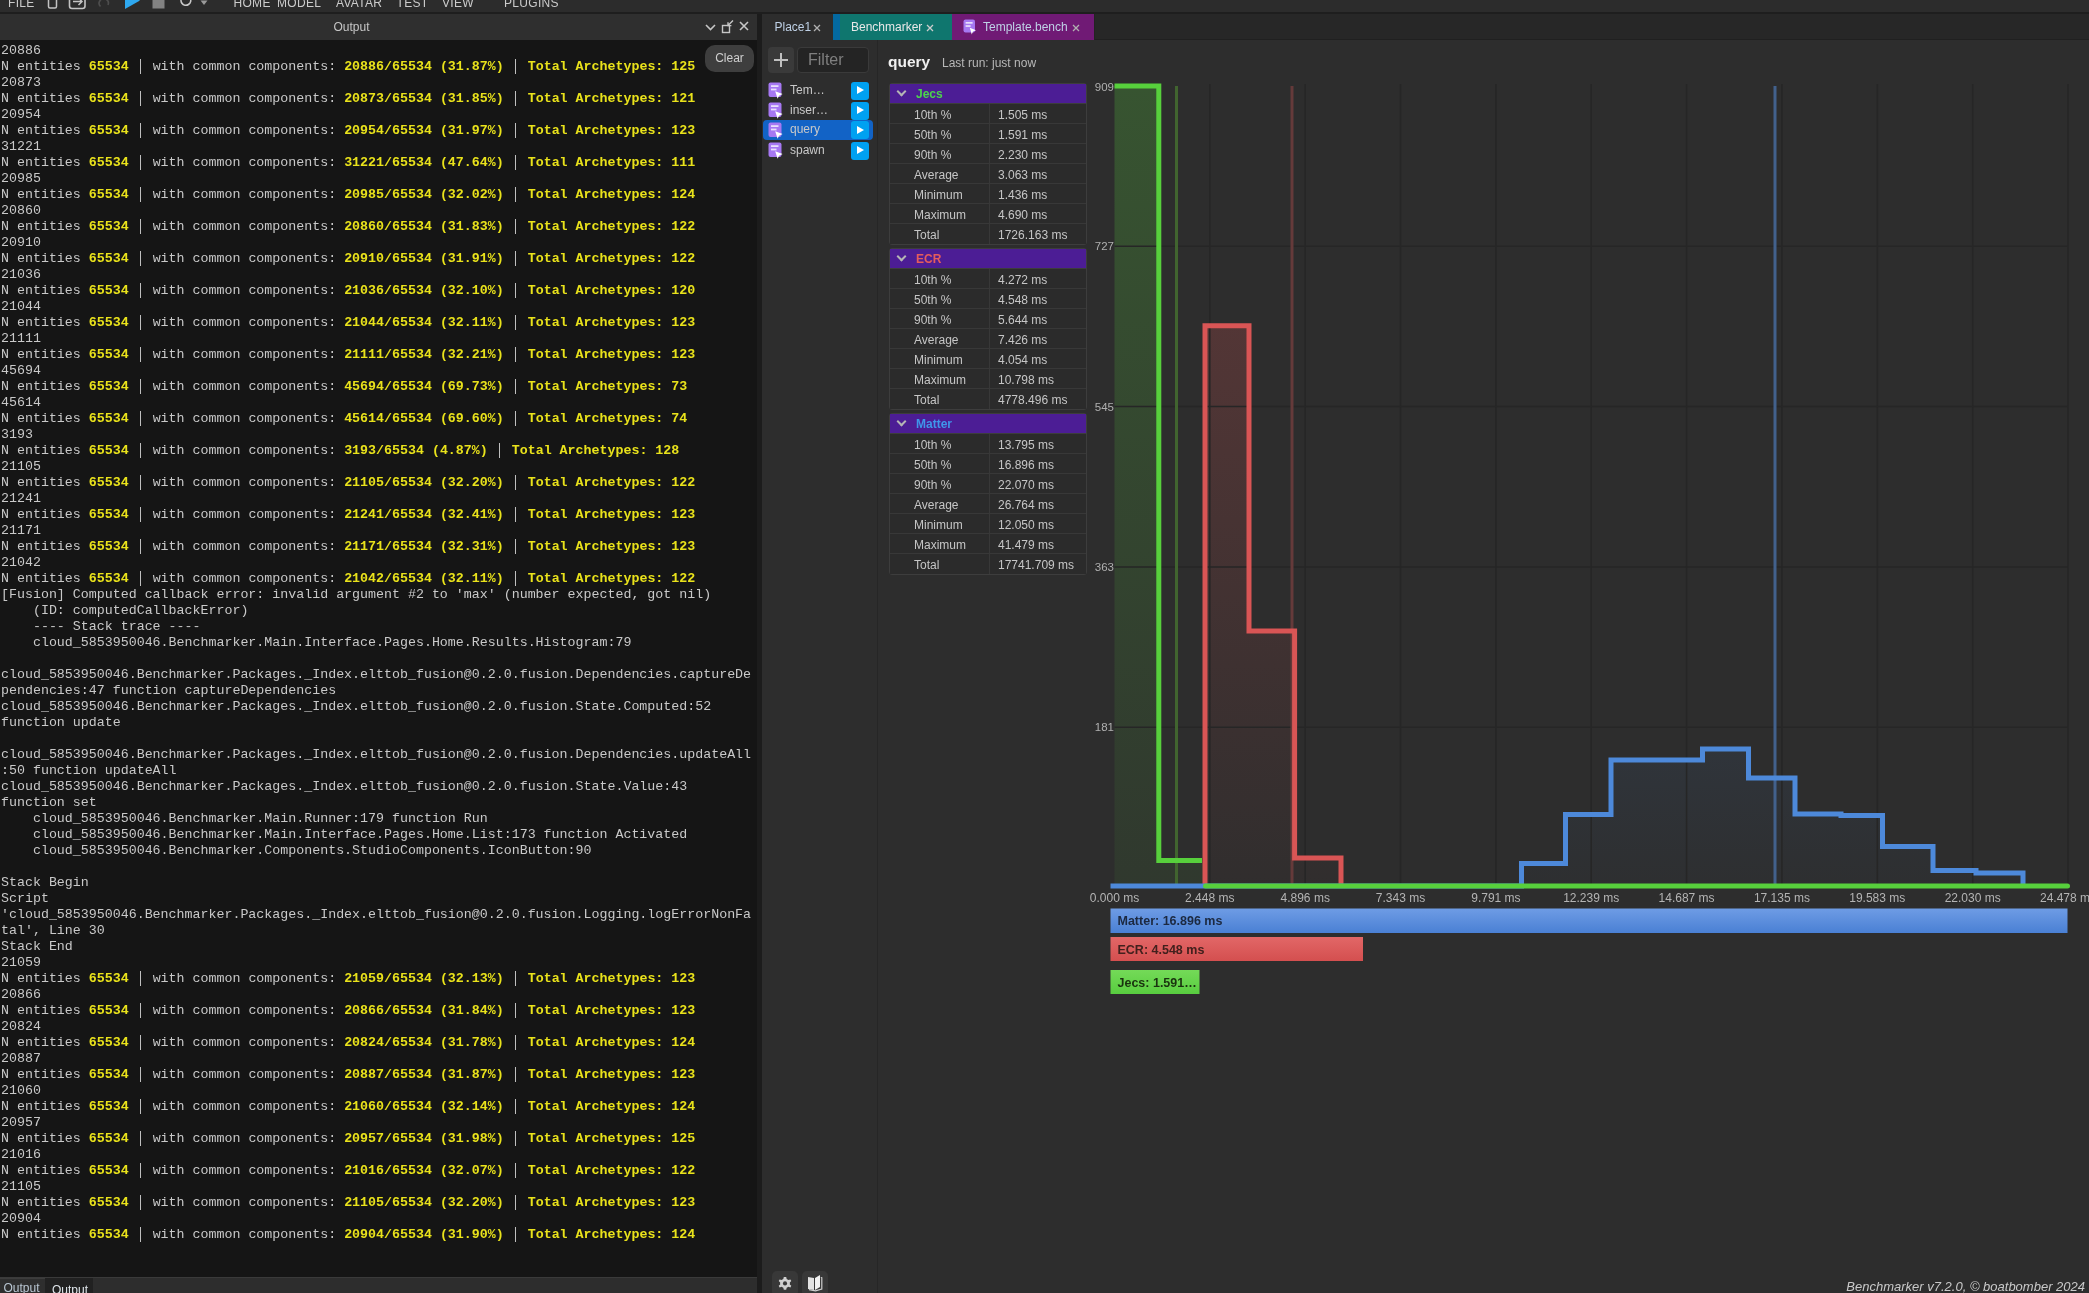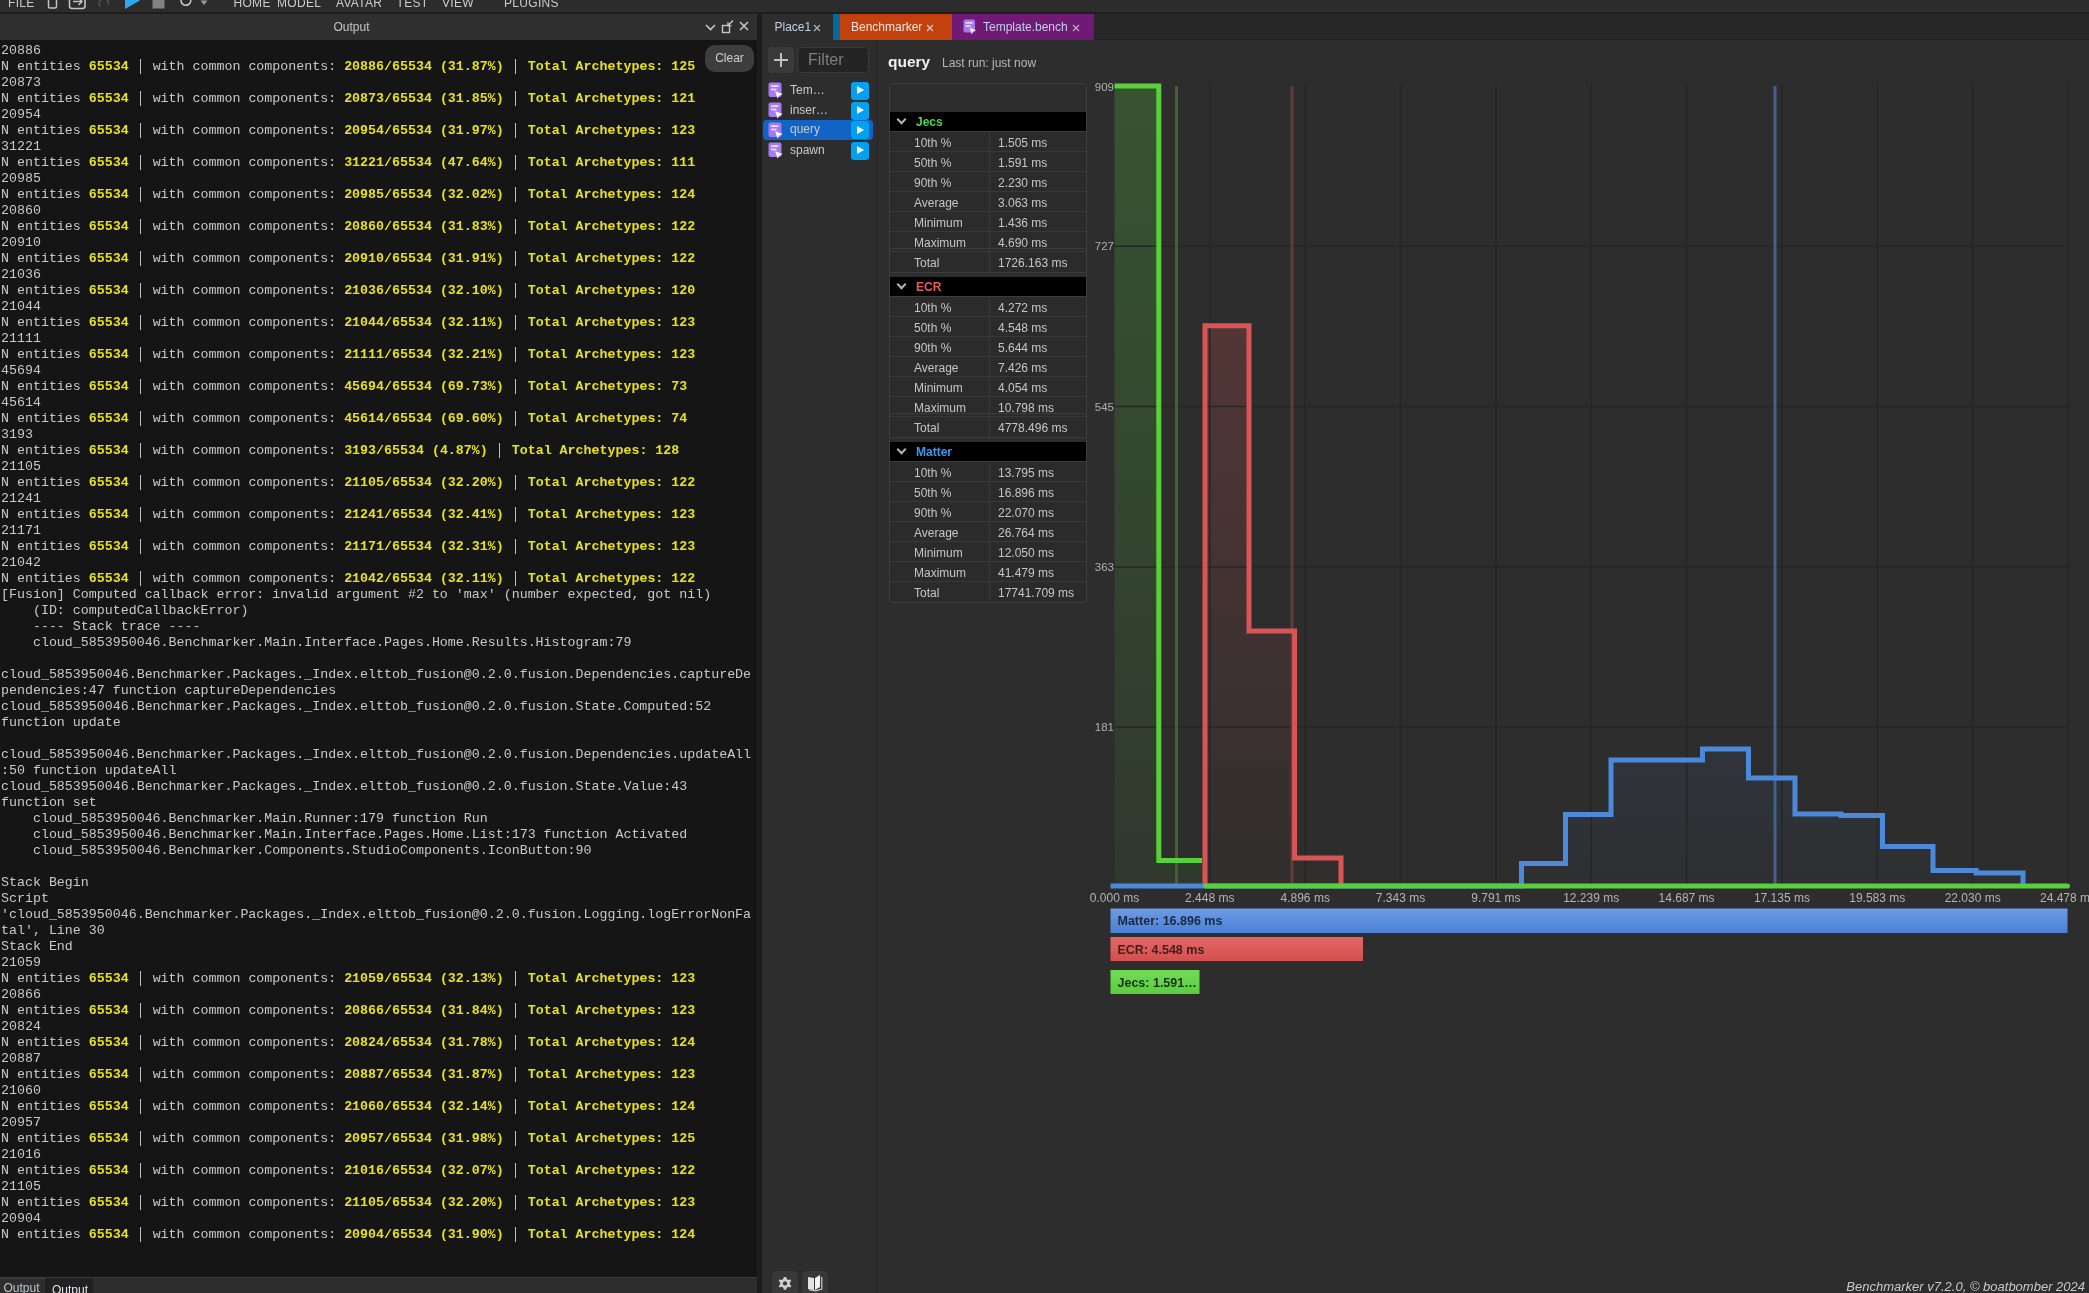--- a/index.html
+++ b/index.html
@@ -25,21 +25,21 @@
   border:1px solid #3a3a3a; border-radius:4px; color:#7f7f7f; font-size:16px; line-height:24px; padding-left:10px; }
 .rowtxt { font-size:12px; color:#c9c9c9; }
 .selrow { left:763px; top:119.5px; width:110px; height:20.5px; background:#1263c6; border-radius:4px; }
 .playb { width:18px; height:18px; background:#00a1f1; border-radius:3px; }
 .ptri { position:absolute; left:6px; top:4.5px; width:0; height:0;
   border-left:7px solid #ffffff; border-top:4.5px solid transparent; border-bottom:4.5px solid transparent; }
 #vdiv { position:absolute; left:877px; top:40px; width:1px; height:1253px; background:#262626; }
 #qtitle { position:absolute; left:888px; top:53px; font-size:15.5px; font-weight:bold; color:#f0f0f0; }
 #lastrun { position:absolute; left:942px; top:55.5px; font-size:12px; color:#b8b8b8; }
 .sect { position:absolute; left:889px; width:198px; border:1px solid #3d3d3d; border-radius:3px; }
-.shead { position:relative; height:20px; background:#000000; border-bottom:1px solid #3d3d3d;margin-top:28px; }
+.shead { position:relative; height:20px; background:#4c1d95; border-bottom:1px solid #3d3d3d; }
 .chev { position:absolute; left:8px; top:4px; width:7px; height:7px;
   border-right:2px solid #b5b5b5; border-bottom:2px solid #b5b5b5; transform:rotate(45deg); }
 .sname { position:absolute; left:26px; top:3px; font-size:12px; font-weight:bold; }
 .srow { position:relative; height:20px; background:#2b2b2b; border-bottom:1px solid #383838; }
 .srow:last-child { border-bottom:none; }
 .sk { position:absolute; left:24px; top:3.5px; font-size:12px; color:#c6c6c6; }
 .sv { position:absolute; left:108px; top:3.5px; font-size:12px; color:#c6c6c6; }
 .srow::after { content:""; position:absolute; left:99px; top:0; width:1px; height:20px; background:#383838; }
 #chart { position:absolute; left:1090px; top:75px; }
 .axlab { font-size:11.5px; fill:#b0b0b0; font-family:"Liberation Sans",sans-serif; }
@@ -161,21 +161,21 @@
   <span class="abs" style="left:3.5px;top:3px;font-size:12px;color:#b9c6d2">Output</span>
   <span class="abs" style="left:52px;top:4.5px;font-size:12px;color:#dfe5ea">Output</span>
 </div>
 <div id="tabbar">
   <div class="tab" style="left:0px;width:78px;background:#2d2d2d;border-right:7px solid #0369a1">
     <span class="abs" style="left:12.5px;top:6px;color:#bfd1e6">Place1</span>
     <svg class="abs" style="left:51px;top:9.5px" width="8" height="8" viewBox="0 0 8 8">
         <path d="M1,1 L7,7 M7,1 L1,7" stroke="#b0b0b0" stroke-width="1.3"></path>
       </svg>
   </div>
-  <div class="tab" style="left:78px;width:124px;background:#c2410c">
+  <div class="tab" style="left:78px;width:124px;background:#0f766e">
     <span class="abs" style="left:11px;top:6px;color:#e8e8e8">Benchmarker</span>
     <svg class="abs" style="left:86px;top:9.5px" width="8" height="8" viewBox="0 0 8 8">
         <path d="M1,1 L7,7 M7,1 L1,7" stroke="#cccccc" stroke-width="1.3"></path>
       </svg>
   </div>
   <div class="tab" style="left:190px;width:143px;background:#701a75;border-right:1px solid #232323">
     <svg class="abs" style="left:11px;top:5px" width="14" height="16" viewBox="0 0 14 16">
       <rect x="0.5" y="0.5" width="11.5" height="13" rx="2" fill="#a678f2"></rect>
       <rect x="2.6" y="3" width="7" height="1.7" fill="#e8defc"></rect>
       <rect x="2.6" y="6.2" width="5" height="1.7" fill="#e8defc"></rect>

